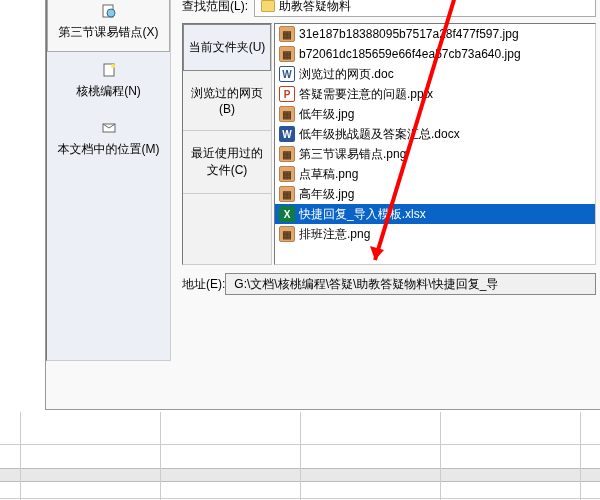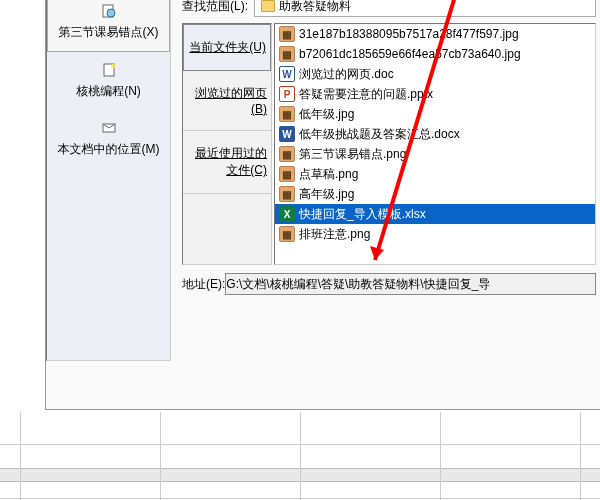--- a/index.html
+++ b/index.html
@@ -14,36 +14,36 @@
   
   .content-area { position: absolute; left: 128px; top: 0; right: 0; bottom: 0; padding: 4px 8px; }
   
   .row-top { display: flex; align-items: center; gap: 6px; margin-bottom: 6px; }
   .lbl { white-space: nowrap; }
   .folder-box { display: flex; align-items: center; gap: 4px; border: 1px solid #aaa; background: #fff; padding: 2px 6px; flex: 1; height: 22px; }
   .folder-icon { width: 14px; height: 12px; background: #f7d774; border: 1px solid #c9a940; border-radius: 1px; }
   
   .middle-row { display: flex; gap: 0; }
   .tabs-col { width: 90px; border: 1px inset #ccc; background: #f2f2f2; }
-  .tab-btn { text-align: right; padding: 14px 4px; border-bottom: 1px solid #ccc; cursor: pointer; text-decoration: underline; }
+  .tab-btn { text-align: center; padding: 14px 4px; border-bottom: 1px solid #ccc; cursor: pointer; }
   .tab-btn.selected { background: #ecf0f6; border: 1px solid #888; }
   
   .file-list { flex: 1; border: 1px inset #ccc; background: #fff; height: 242px; overflow: hidden; margin-left: 2px; }
   .file-row { display: flex; align-items: center; gap: 4px; padding: 1px 4px; height: 20px; cursor: pointer; }
   .file-row.selected { background: #0a64c8; color: #fff; }
   .fi { width: 16px; height: 16px; display: inline-flex; align-items: center; justify-content: center; font-size: 10px; font-weight: bold; border-radius: 2px; }
   .fi-jpg { background: #e2a86f; color: #5a3d1c; border: 1px solid #b8824a; }
   .fi-doc { background: #fff; color: #2a5699; border: 1px solid #2a5699; }
   .fi-ppt { background: #fff; color: #c43e1c; border: 1px solid #c43e1c; }
   .fi-docx { background: #2a5699; color: #fff; }
   .fi-png { background: #e2a86f; color: #5a3d1c; border: 1px solid #b8824a; }
   .fi-xlsx { background: #107c41; color: #fff; }
   
   .addr-row { display: flex; align-items: center; gap: 0; margin-top: 8px; }
-  .addr-input { flex: 1; border: 1px solid #888; background: #f0f0f0; height: 22px; padding: 0 0; display: flex; align-items: center; overflow: hidden; white-space: nowrap; }
+  .addr-input { flex: 1; border: 1px solid #888; background: #f0f0f0; height: 22px; padding: 0 8px; display: flex; align-items: center; overflow: hidden; white-space: nowrap; }
   
   .grid-area { position: absolute; left: 0; top: 412px; width: 600px; height: 88px; }
   .grid-col { position: absolute; top: 0; bottom: 0; border-right: 1px solid #ccc; }
   .grid-row-line { position: absolute; left: 0; right: 0; border-bottom: 1px solid #ccc; }
   .grid-band { position: absolute; left: 0; right: 0; top: 56px; height: 14px; background: #e8e8e8; border-top: 1px solid #bbb; border-bottom: 1px solid #bbb; }
   
   .red-arrow { position: absolute; pointer-events: none; }
 </style>
 </head>
 <body>

